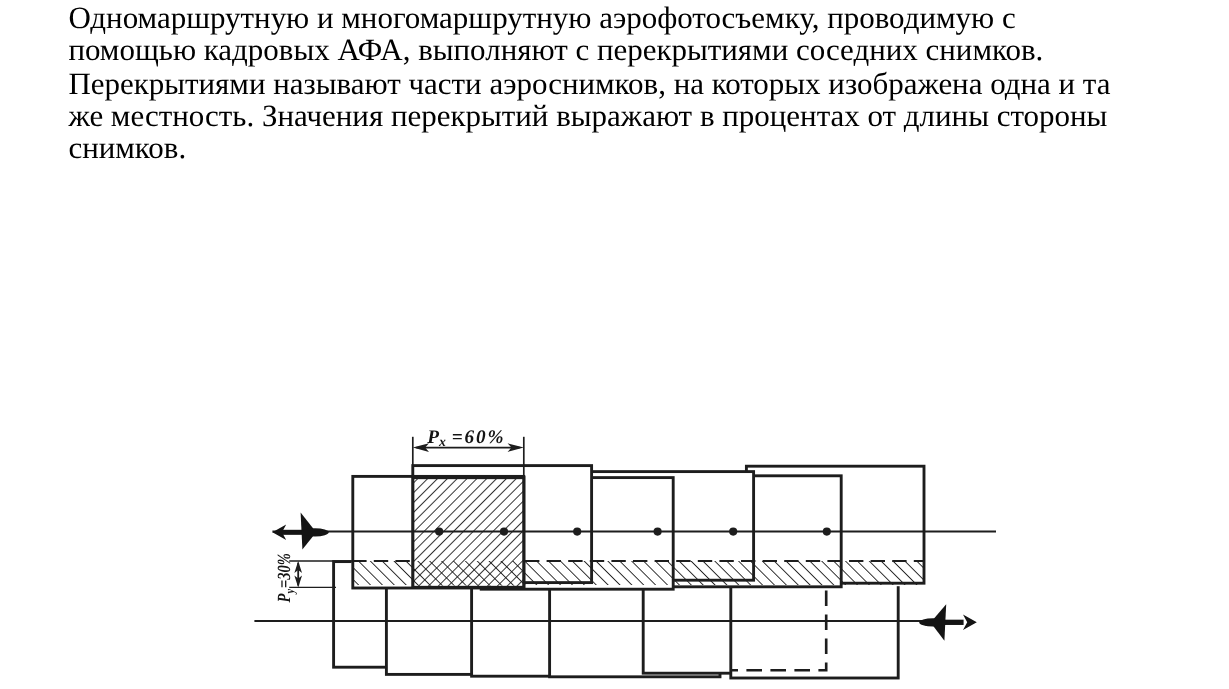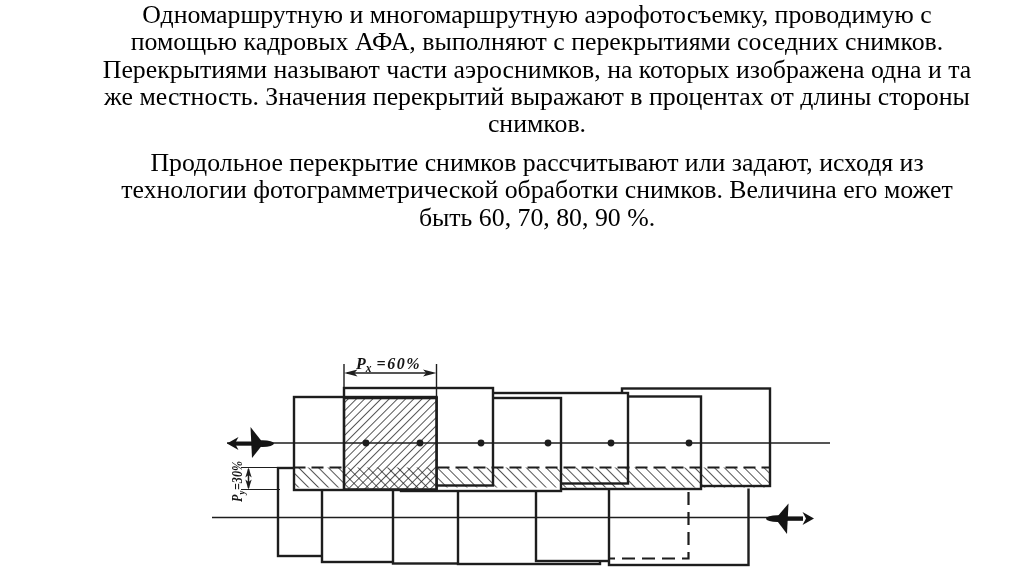--- a/index.html
+++ b/index.html
@@ -1,28 +1,27 @@
 <!DOCTYPE html>
 <html><head>
 <meta charset="utf-8">
 <style>
   html,body{margin:0;padding:0;width:1024px;height:574px;background:#ffffff;overflow:hidden;}
   body{font-family:"Liberation Serif",serif;color:#000;position:relative;}
   .txt{position:absolute;left:57px;top:1.2px;width:960px;font-size:25.8px;line-height:27.2px;white-space:nowrap;}
-  .txt p{margin:0 0 12px 0;text-align:center;}
+  .txt p{margin:0 0 12px 0;}
   svg{position:absolute;left:0;top:0;}
 </style>
 </head>
 <body>
 
 <div class="txt">
 
 <p>Одномаршрутную и многомаршрутную аэрофотосъемку, проводимую с<br>помощью кадровых АФА, выполняют с перекрытиями соседних снимков.<br>Перекрытиями называют части аэроснимков, на которых изображена одна и та<br>же местность. Значения перекрытий выражают в процентах от длины стороны<br>снимков.</p>
 
-<p>Продольное перекрытие снимков рассчитывают или задают, исходя из<br>технологии фотограмметрической обработки снимков. Величина его может<br>быть 60, 70, 80, 90 %.</p>
 
 </div>
 
 <svg width="1024" height="574" viewBox="0 0 1024 574">
   <defs>
 
     <pattern id="hf" width="5.8" height="5.8" patternUnits="userSpaceOnUse" patternTransform="rotate(-45)">
       <rect width="5.8" height="5.8" fill="none"></rect>
       <line x1="0" y1="0" x2="5.8" y2="0" stroke="#1d1d1d" stroke-width="1.5"></line>
     </pattern>

